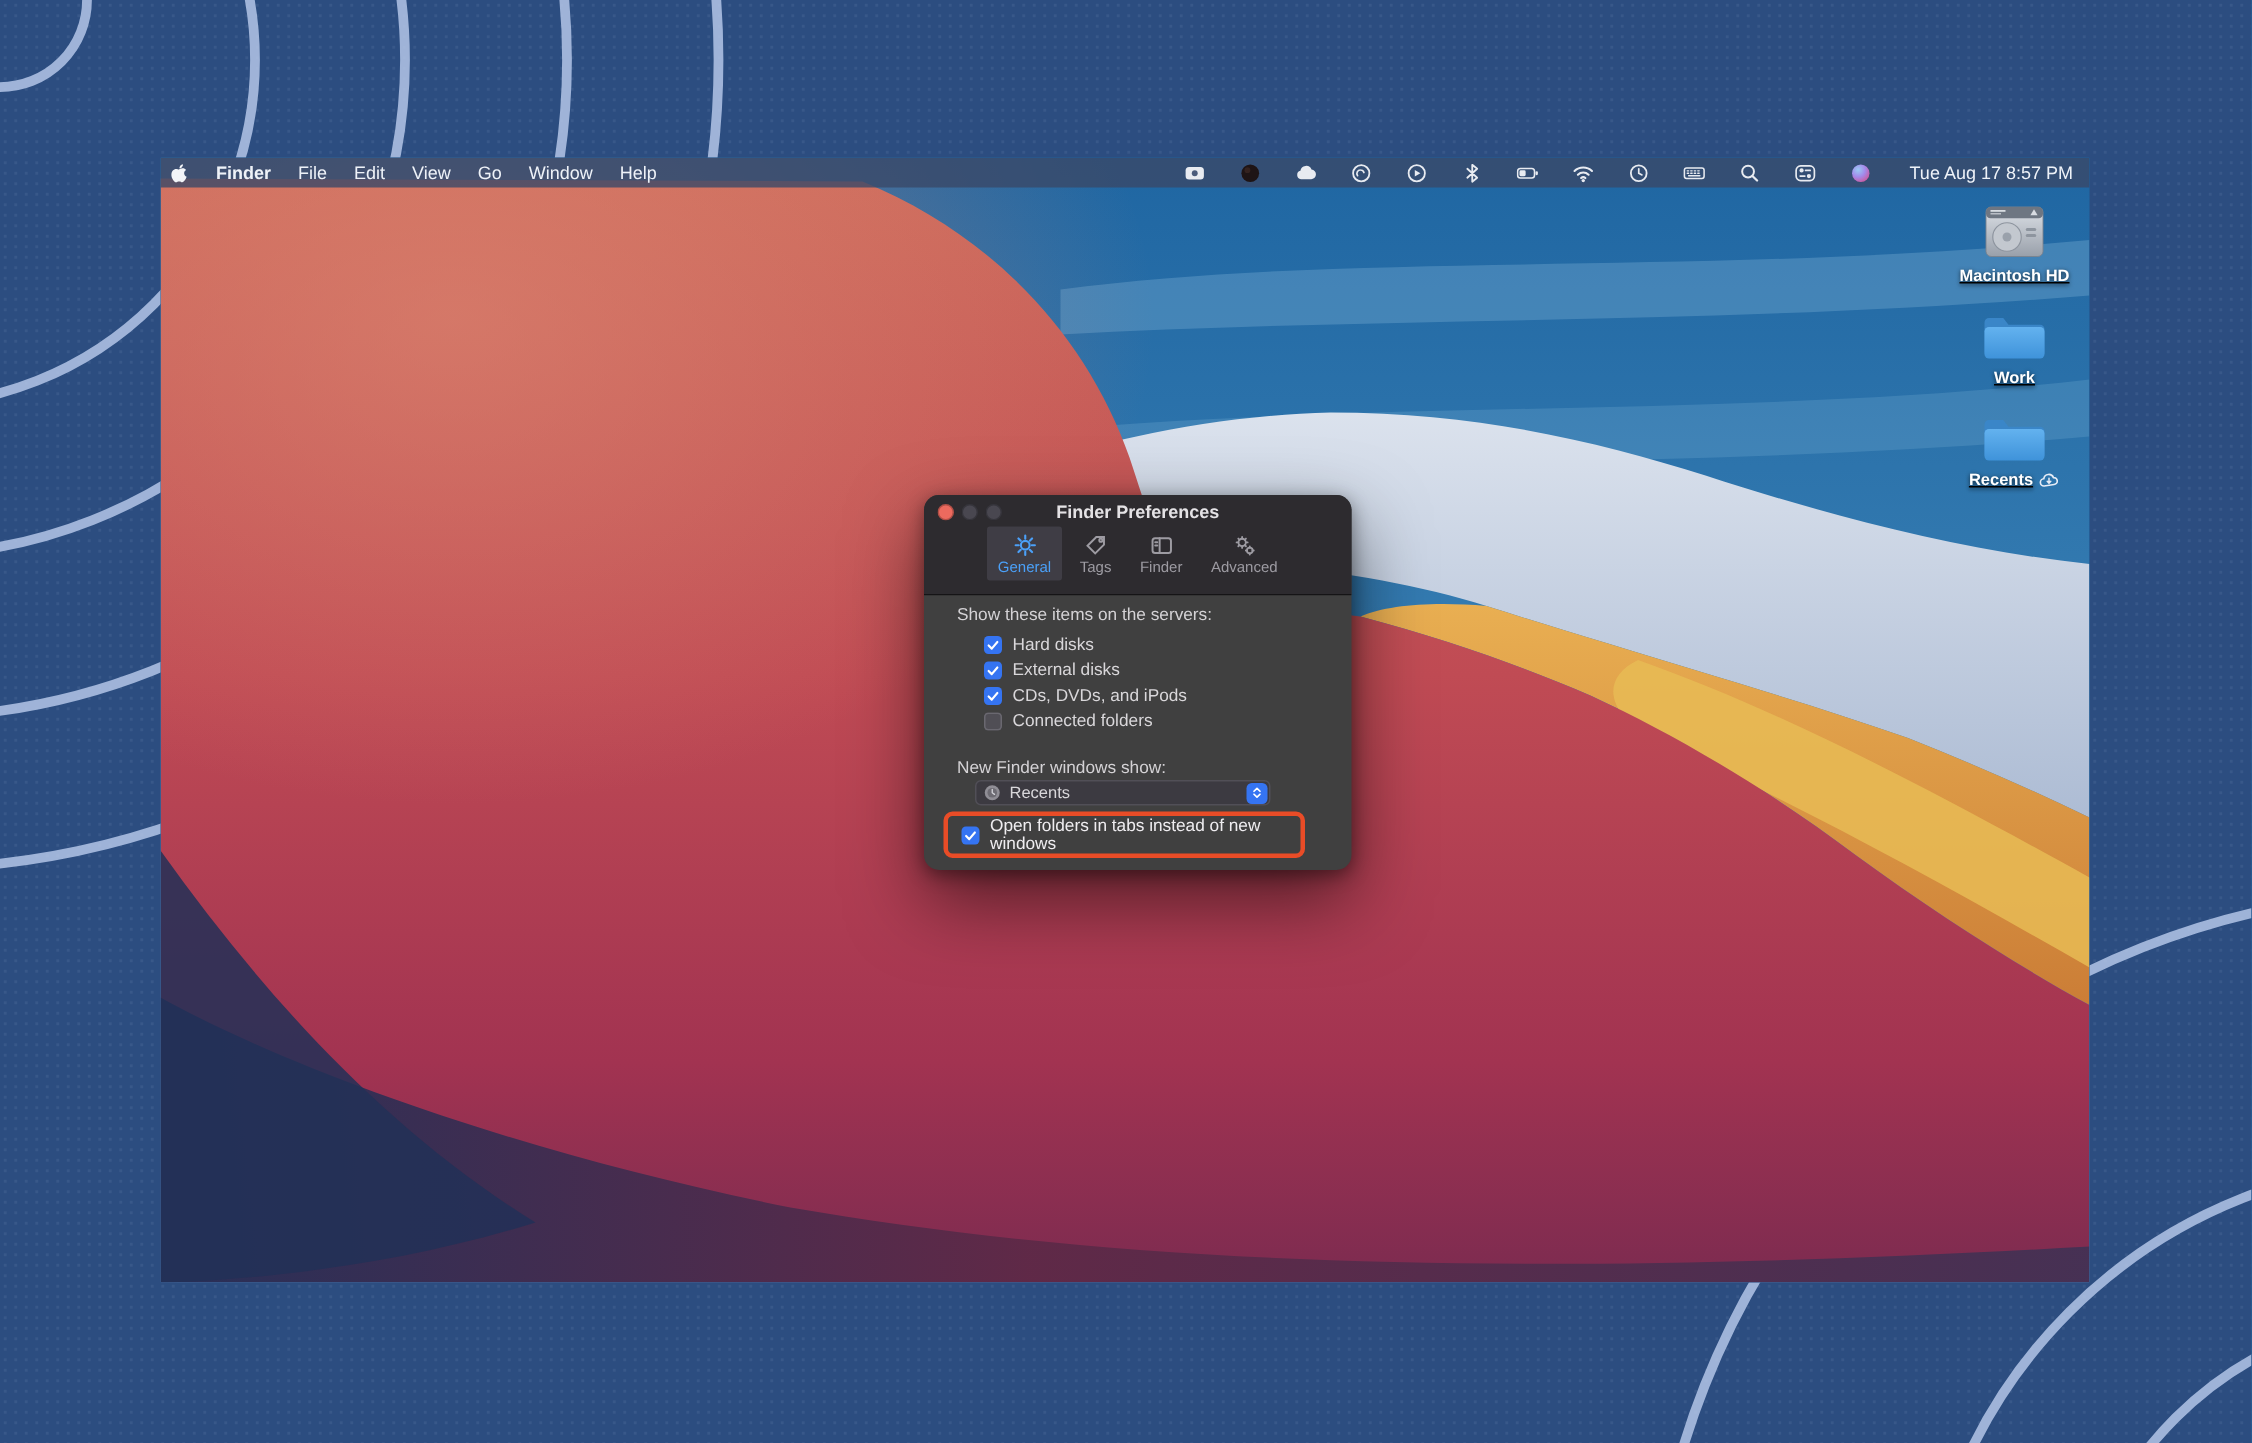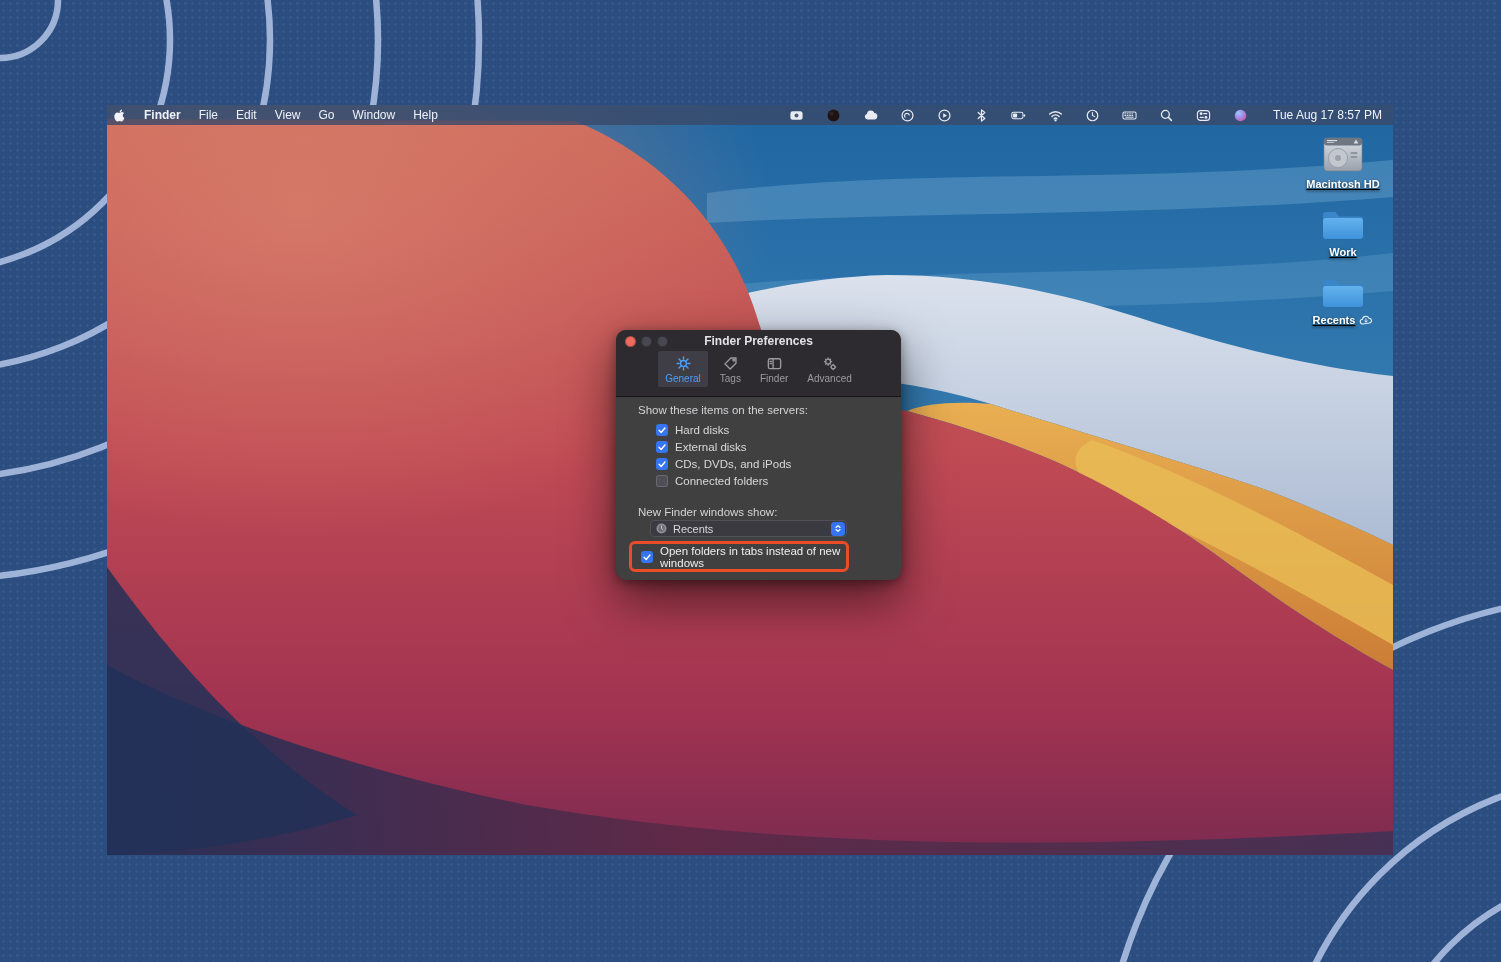--- a/index.html
+++ b/index.html
@@ -84,21 +84,21 @@
   .dropdown{
     position:absolute;left:34px;top:190px;width:197px;height:17px;box-sizing:border-box;
     background:#3c3a41;border:1px solid #514f57;border-radius:4px;
     display:flex;align-items:center;gap:6px;padding-left:5px;font-size:11px;color:#d9d7da;
   }
   .dd-btn{
     margin-left:auto;margin-right:1px;width:14px;height:14px;border-radius:3.5px;
     background:#3574f2;display:flex;align-items:center;justify-content:center;
   }
   .hl{
-    position:absolute;left:13px;top:211px;width:220px;height:31px;box-sizing:border-box;
+    position:absolute;left:13px;top:211px;width:241px;height:31px;box-sizing:border-box;
     border:3px solid #e94c27;border-radius:6px;
     display:flex;align-items:center;
   }
   .hl .cbrow2{display:flex;align-items:center;gap:7px;font-size:11.5px;color:#efedf0;padding-left:9px;}
 </style>
 </head>
 <body>
 
 <div class="stage">
 

